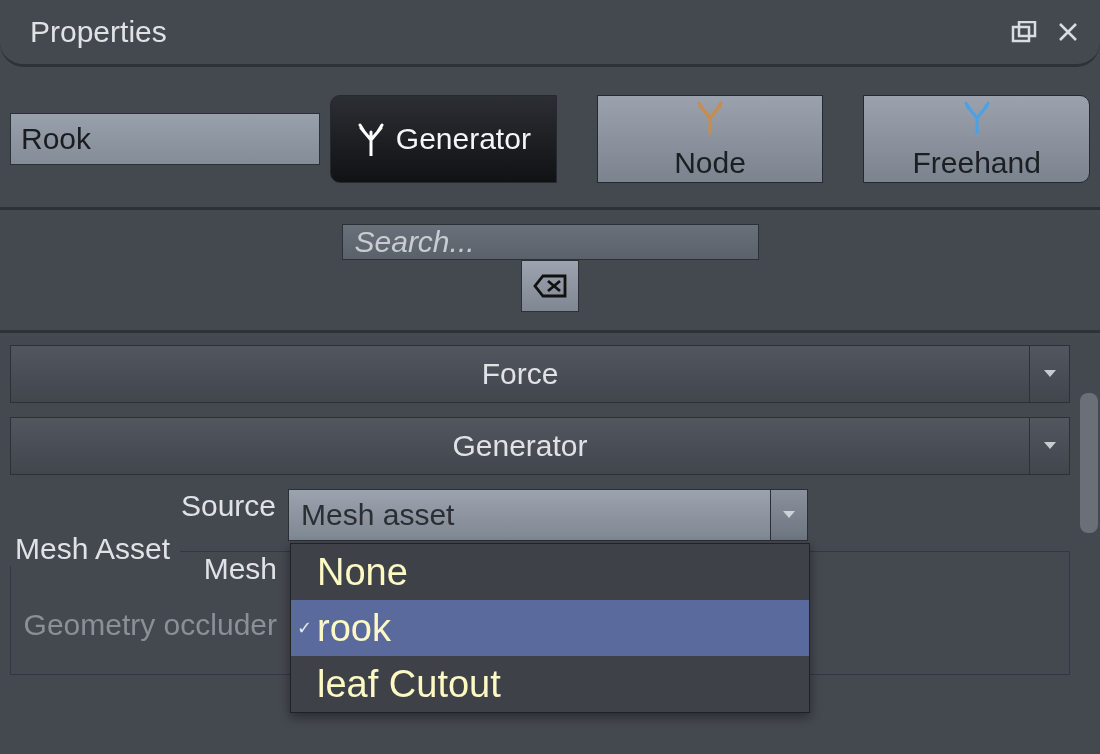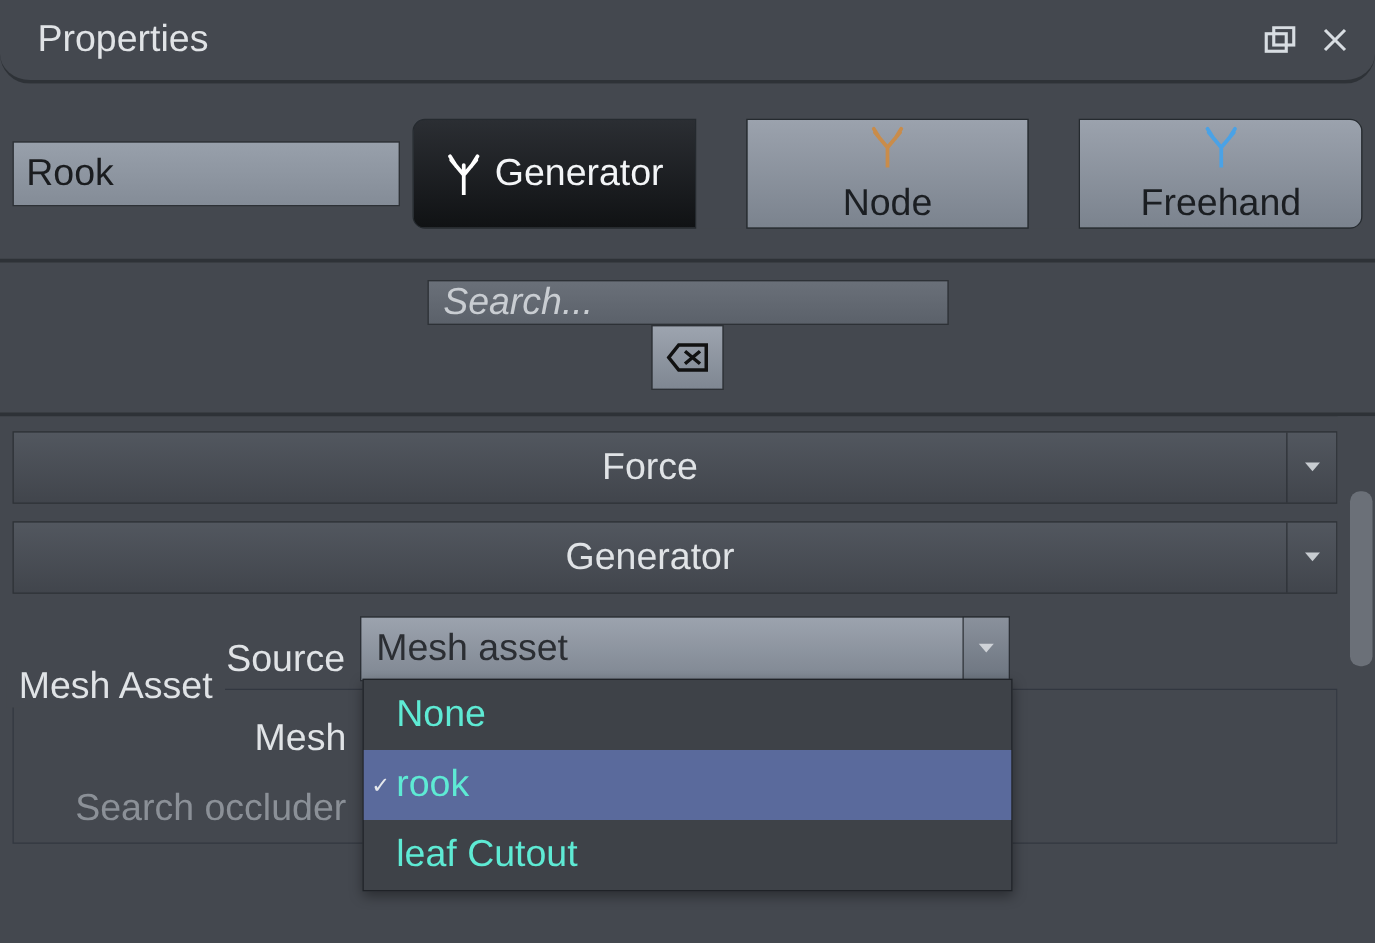--- a/index.html
+++ b/index.html
@@ -124,21 +124,21 @@
   .section .slabel { flex:1; text-align:center; font-size: 30px; color:#e0e3e6; }
   .section .expander {
     width: 40px; height: 100%;
     border-left: 1px solid #2d3136;
     display:flex; align-items:center; justify-content:center;
   }
   .section .expander svg { fill:#c8ccd1; }
 
   
   .row {
-    display: flex; align-items: flex-end;
+    display: flex; align-items: flex-start;
     height: 56px;
     padding-right: 6px;
   }
   .row .rlabel {
     width: 278px;
     text-align: right;
     padding-right: 12px;
     font-size: 30px;
     color: #e0e3e6;
   }
@@ -185,22 +185,22 @@
     width: 520px;
     background: #3e4248;
     border: 1px solid #1f2227;
     z-index: 50;
     box-shadow: 0 4px 10px rgba(0,0,0,.4);
   }
   .popup .item {
     height: 56px;
     display: flex; align-items: center;
     padding-left: 26px;
-    font-size: 30px;
-    color: #5eead4;
+    font-size: 38px;
+    color: #fef9c3;
     position: relative;
   }
   .popup .item.sel {
     background: #5a6a9c;
   }
   .popup .item.sel::before {
     content: "\2713";
     position: absolute;
     left: 6px; top: 50%; transform: translateY(-50%);
     font-size: 18px; color:#e5e8ec;
@@ -296,21 +296,21 @@
         </span>
       </div>
     </div>
 
     <div class="groupbox">
       <div class="glegend">Mesh Asset</div>
       <div class="row">
         <div class="rlabel">Mesh</div>
       </div>
       <div class="row dim">
-        <div class="rlabel">Search occluder</div>
+        <div class="rlabel">Geometry occluder</div>
       </div>
     </div>
 
     <div class="popup">
       <div class="item">None</div>
       <div class="item sel">rook</div>
       <div class="item">leaf Cutout</div>
     </div>
   </div>
 

